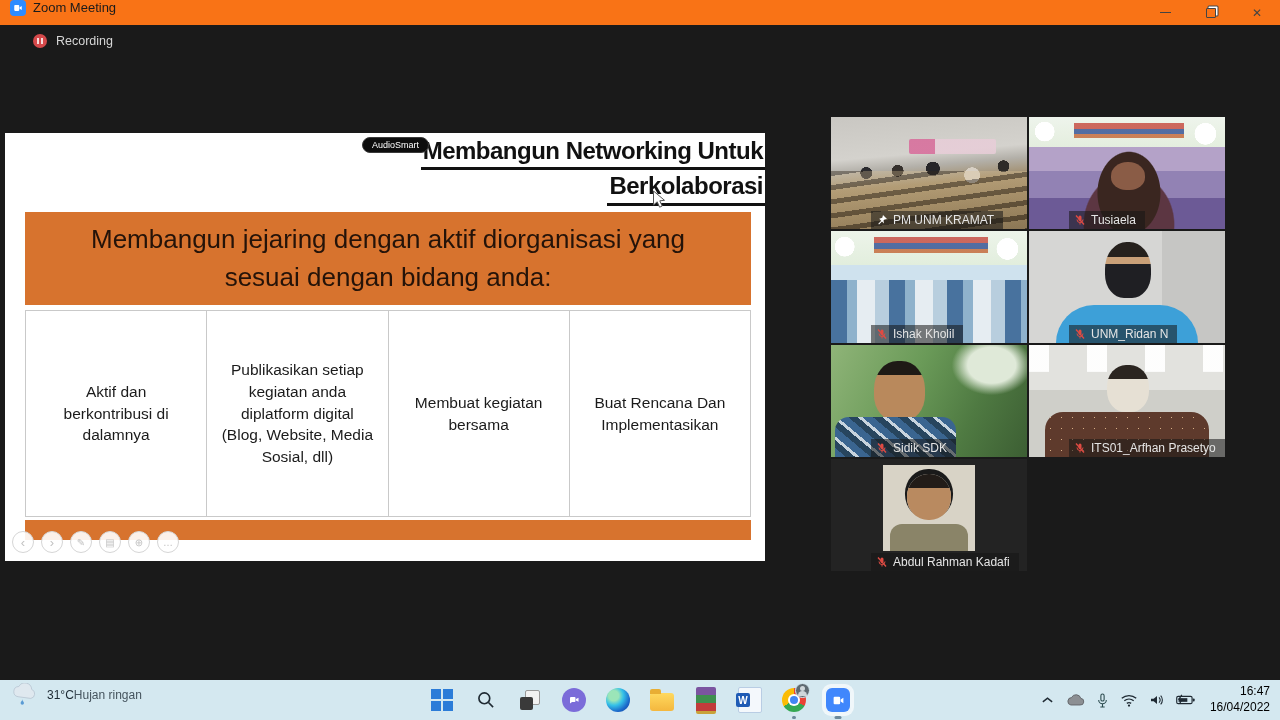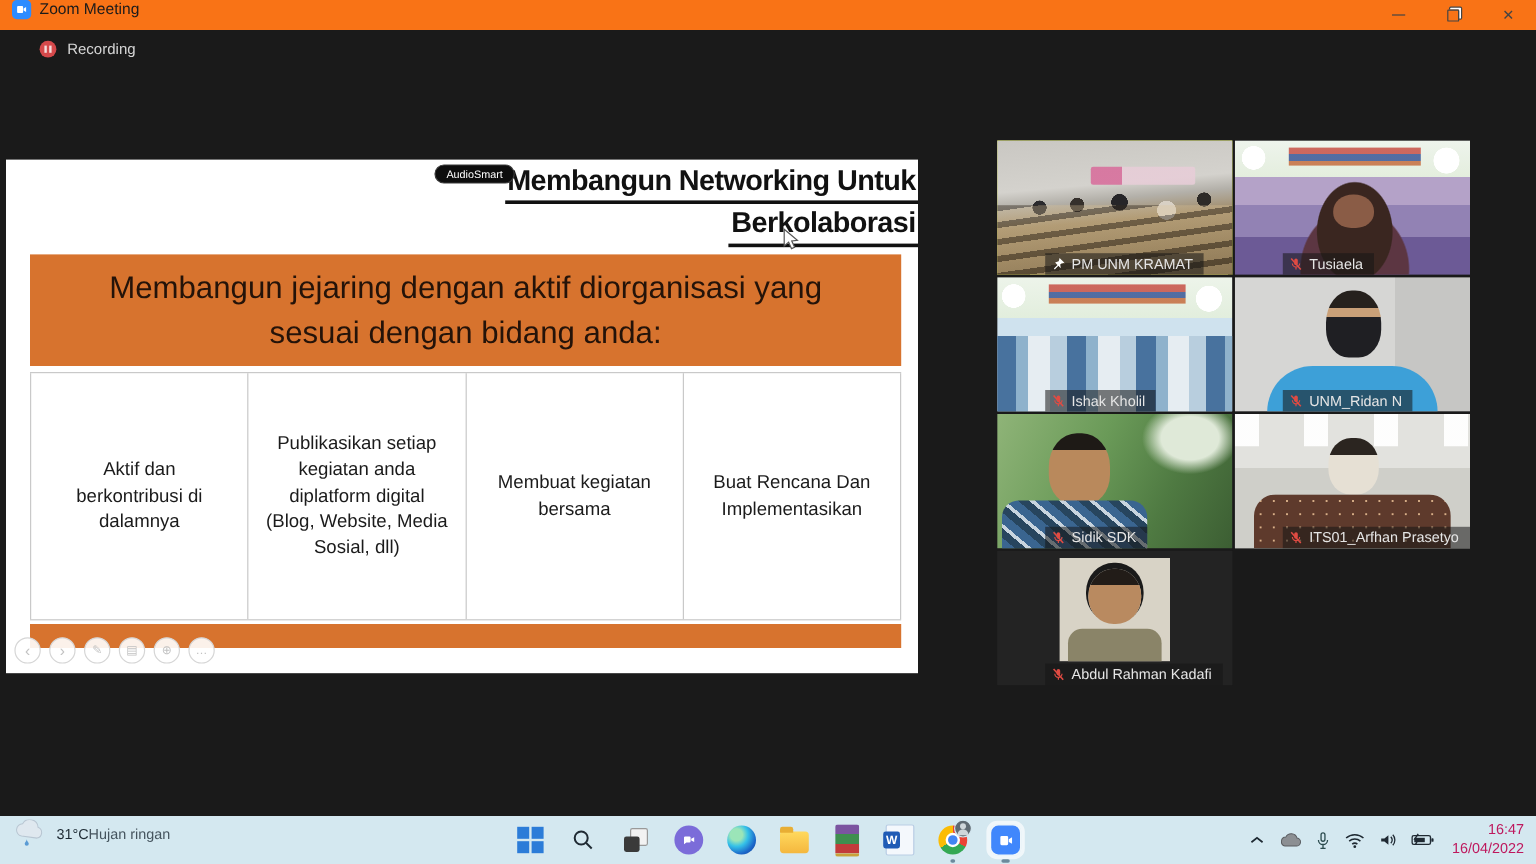--- a/index.html
+++ b/index.html
@@ -184,21 +184,21 @@
   .chrome::before{content:"";position:absolute;left:6px;top:6px;width:12px;height:12px;border-radius:50%;
     background:#fff;}
   .chrome::after{content:"";position:absolute;left:8px;top:8px;width:8px;height:8px;border-radius:50%;background:#4285f4;}
   .chrome-avatar{position:absolute;right:-4px;top:-5px;width:13px;height:13px;border-radius:50%;background:#5f6a72;
     border:1px solid #d4e8f0;}
   .chrome-avatar::before{content:"";position:absolute;left:4px;top:2px;width:5px;height:5px;border-radius:50%;background:#cfd6da;}
   .chrome-avatar::after{content:"";position:absolute;left:2px;top:7px;width:9px;height:5px;border-radius:5px 5px 0 0;background:#cfd6da;}
   .zoomapp{width:24px;height:24px;border-radius:6px;background:#4087fc;display:flex;align-items:center;justify-content:center;}
   .tray{position:absolute;right:10px;top:0;height:40px;display:flex;align-items:center;gap:11px;}
   .clock{display:flex;flex-direction:column;align-items:flex-end;line-height:1.3;margin-left:4px;}
-  .clock span{font-size:12px;color:#be185d;}
+  .clock span{font-size:12px;color:#000000;}
 </style>
 </head>
 <body>
 
 <div id="screen">
 
   <div class="titlebar">
     <div class="zoom-logo">
       <svg width="10" height="10" viewBox="0 0 24 24">
           <path d="M3 7a2 2 0 0 1 2-2h8a2 2 0 0 1 2 2v10a2 2 0 0 1-2 2H5a2 2 0 0 1-2-2zM16 10l5-3v10l-5-3z" fill="#fff"></path>

